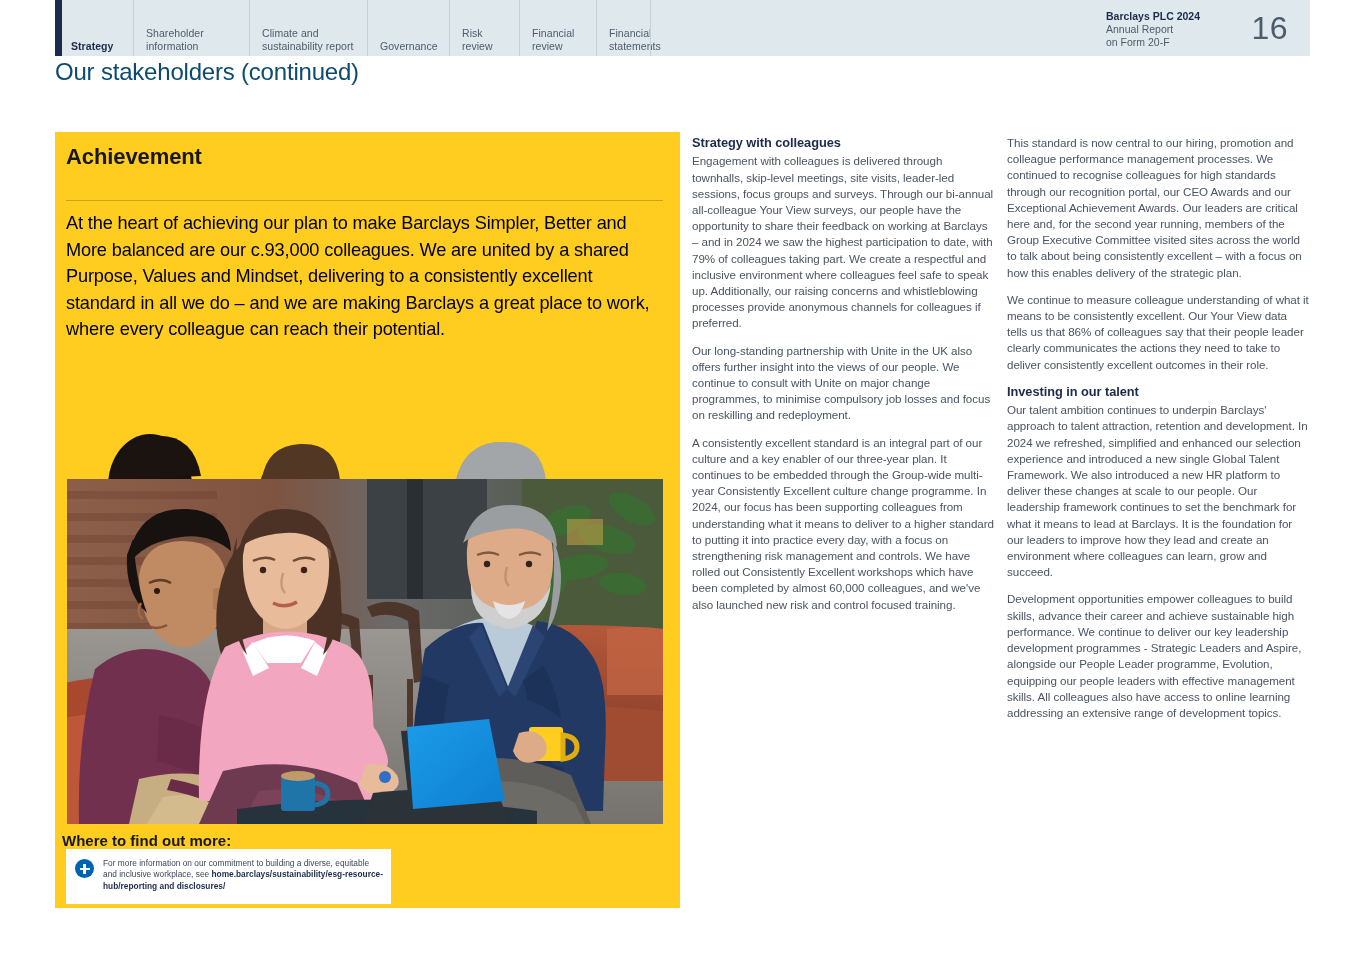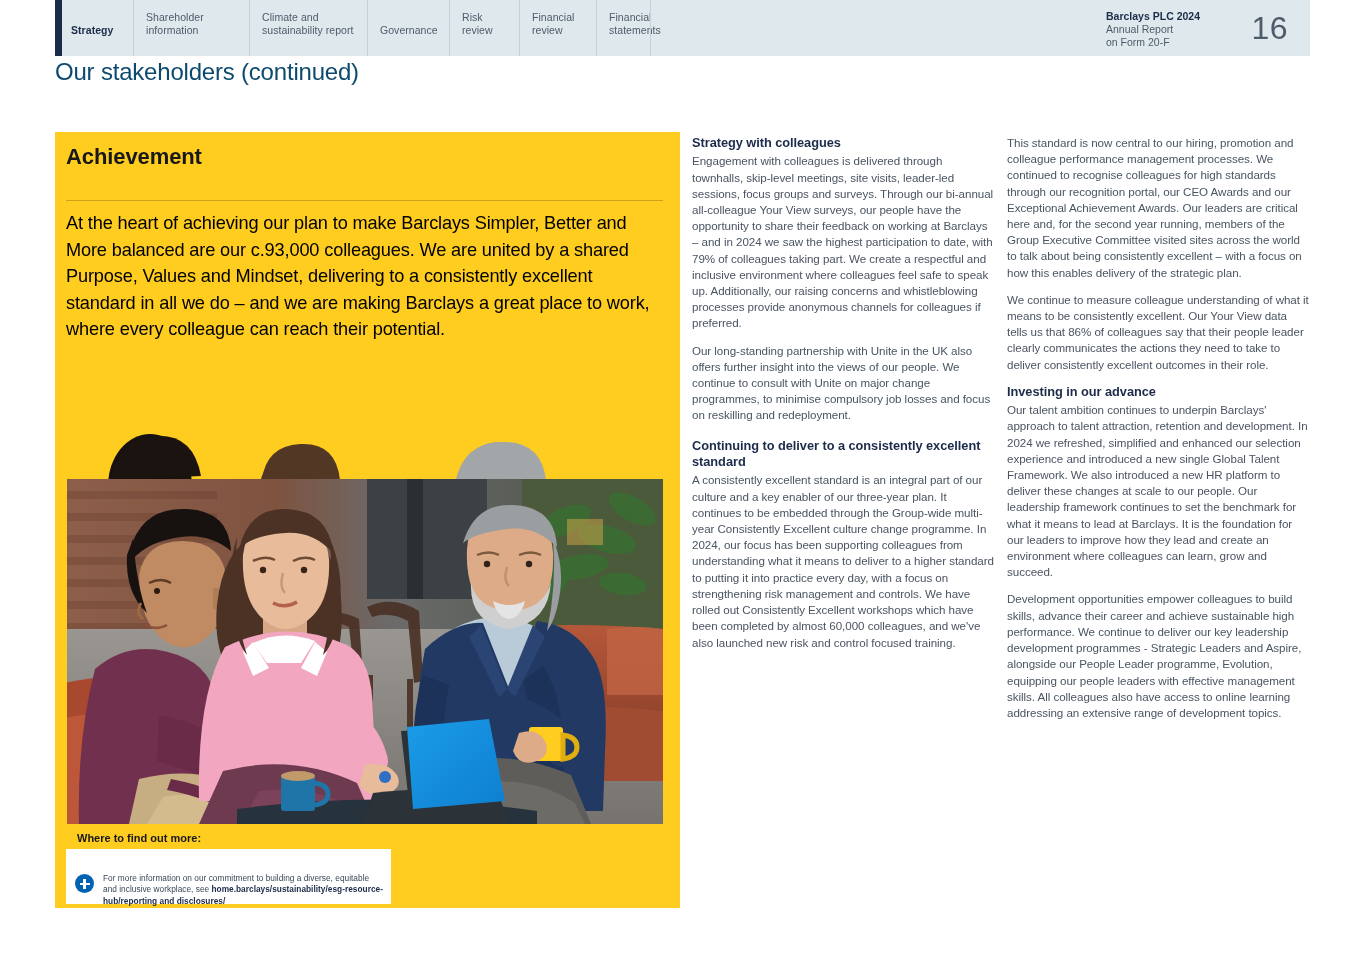--- a/index.html
+++ b/index.html
@@ -25,21 +25,21 @@
     position: absolute;
     left: 0; top: 0; height: 56px;
     display: flex;
     align-items: flex-end;
   }
   .nav-tab {
     position: relative;
     height: 56px;
     display: flex;
     align-items: flex-end;
-    padding: 0 8px 20px 12px;
+    padding: 0 8px 4px 12px;
     border-left: 1px solid #c3d2d9;
     color: #4d5b6b;
     font-size: 10.5px;
     line-height: 12.5px;
     white-space: pre-line;
     letter-spacing: 0.05px;
   }
   .nav-tab:first-child { border-left: none; }
   .nav-tab.active {
     color: #1c2b4a;
@@ -133,33 +133,33 @@
   #photo-extra-head {
     position: absolute;
     left: 12px; top: 292px;
     width: 596px; height: 56px;
     overflow: hidden;
   }
 
   
   #find-label {
     position: absolute;
-    left: 22px; top: 700px;
+    left: 7px; top: 700px;
     color: #18181a;
-    font-size: 11px;
+    font-size: 15px;
     font-weight: bold;
   }
   #find-box {
     position: absolute;
     left: 11px; top: 717px;
     width: 325px; height: 55px;
     background: #ffffff;
     display: flex;
     align-items: flex-start;
-    padding: 24px 8px 8px 9px;
+    padding: 9px 8px 8px 9px;
   }
   #plus-icon {
     flex: 0 0 auto;
     width: 19px; height: 19px;
     border-radius: 50%;
     background: #0062b0;
     position: relative;
     margin-right: 9px;
     margin-top: 1px;
   }
@@ -435,25 +435,24 @@
       <div id="find-text">
         <span>For more information on our commitment to building a diverse, equitable and inclusive workplace, see </span><b>home.barclays/sustainability/esg-resource-hub/reporting and disclosures/</b>
       </div>
     </div>
   </div>
 
   <div class="col" id="col-mid">
     <h3>Strategy with colleagues</h3>
     <p>Engagement with colleagues is delivered through townhalls, skip-level meetings, site visits, leader-led sessions, focus groups and surveys.  Through our bi-annual all-colleague Your View surveys, our people have the opportunity to share their feedback on working at Barclays – and in 2024 we saw the highest participation to date, with 79% of colleagues taking part. We create a respectful and inclusive environment where colleagues feel safe to speak up. Additionally, our raising concerns and whistleblowing processes provide anonymous channels for colleagues if preferred.</p>
     <p>Our long-standing partnership with Unite in the UK also offers further insight into the views of our people. We continue to consult with Unite on major change programmes, to minimise compulsory job losses and focus on reskilling and redeployment.</p>
-    <h3 class="spaced">Continuing to deliver to a consistently excellent standard</h3>
     <p>A consistently excellent standard is an integral part of our culture and a key enabler of our three-year plan. It continues to be embedded through the Group-wide multi-year Consistently Excellent culture change programme. In 2024, our focus has been supporting colleagues from understanding what it means to deliver to a higher standard to putting it into practice every day, with a focus on strengthening risk management and controls. We have rolled out Consistently Excellent workshops which have been completed by almost 60,000 colleagues, and we've also launched new risk and control focused training.</p>
   </div>
 
   <div class="col" id="col-right">
     <p>This standard is now central to our hiring, promotion and colleague performance management processes. We continued to recognise colleagues for high standards through our recognition portal, our CEO Awards and our Exceptional Achievement Awards. Our leaders are critical here and, for the second year running, members of the Group Executive Committee visited sites across the world to talk about being consistently excellent – with a focus on how this enables delivery of the strategic plan.</p>
     <p>We continue to measure colleague understanding of what it means to be consistently excellent. Our Your View data tells us that 86% of colleagues say that their people leader clearly communicates the actions they need to take to deliver consistently excellent outcomes in their role.</p>
-    <h3>Investing in our advance</h3>
+    <h3>Investing in our talent</h3>
     <p>Our talent ambition continues to underpin Barclays' approach to talent attraction, retention and development. In 2024 we refreshed, simplified and enhanced our selection experience and introduced a new single Global Talent Framework. We also introduced a new HR platform to deliver these changes at scale to our people. Our leadership framework continues to set the benchmark for what it means to lead at Barclays. It is the foundation for our leaders to improve how they lead and create an environment where colleagues can learn, grow and succeed.</p>
     <p>Development opportunities empower colleagues to build skills, advance their career and achieve sustainable high performance. We continue to deliver our key leadership development programmes - Strategic Leaders and Aspire, alongside our People Leader programme, Evolution, equipping our people leaders with effective management skills. All colleagues also have access to online learning addressing an extensive range of development topics.</p>
   </div>
 
 </div>
 
 </body></html>

